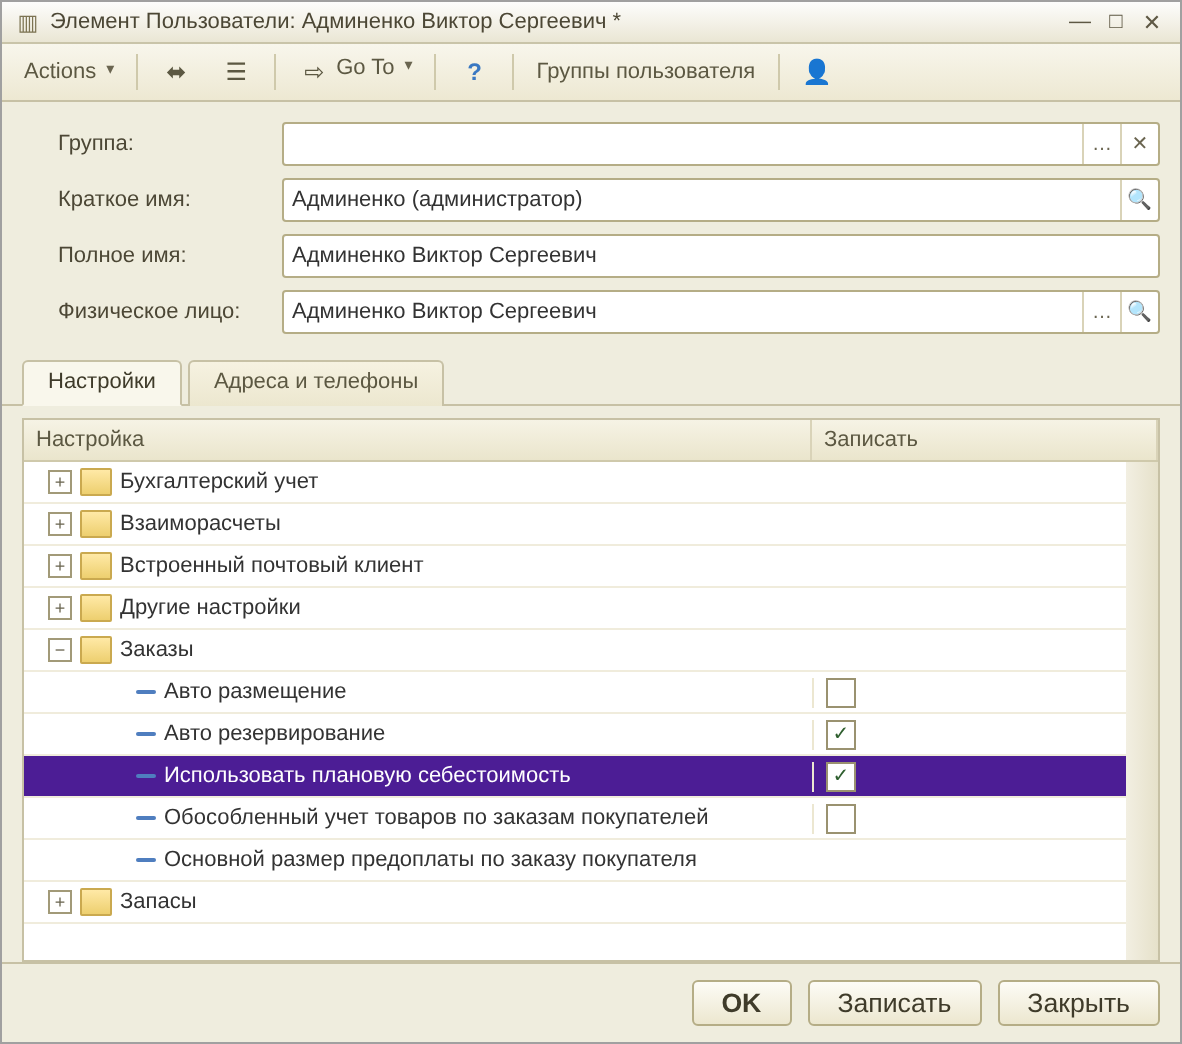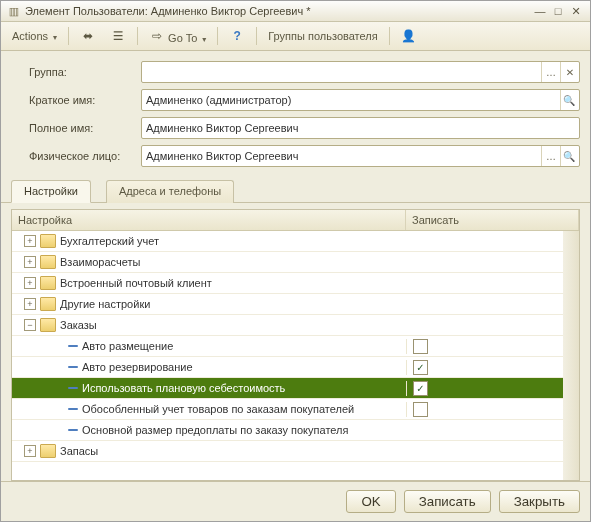--- a/index.html
+++ b/index.html
@@ -4,40 +4,40 @@
 <style>
 html,body{margin:0;padding:0;font-family:Tahoma,Arial,sans-serif;font-size:11px;color:#333;background:#efedde}
 .window{width:591px;height:522px;box-sizing:border-box;background:#efedde;border:1px solid #a0a0a0;display:flex;flex-direction:column}
 .titlebar{display:flex;align-items:center;gap:4px;padding:3px 6px;background:linear-gradient(#fdfdfc,#eae6d4);border-bottom:1px solid #c9c4a9}
 .titlebar .ico{width:14px;height:14px;display:inline-flex;align-items:center;justify-content:center;color:#7c7352;font-size:11px}
 .titlebar .title{flex:1;font-weight:normal;color:#4c4735}
 .titlebar .winbtns{display:flex;gap:2px}
 .titlebar .winbtns span{width:16px;height:14px;display:inline-flex;align-items:center;justify-content:center;color:#5e5844;cursor:pointer}
 .toolbar{display:flex;align-items:center;gap:4px;padding:3px 6px;background:linear-gradient(#f8f6ec,#ede8d2);border-bottom:1px solid #c7c1a5}
 .toolbar .sep{width:1px;height:18px;background:#cfc9ab;margin:0 2px}
-.toolbar .btn{padding:2px 4px;display:inline-flex;align-items:flex-end;gap:3px;color:#5c5842;cursor:pointer;border:1px solid transparent;border-radius:2px}
+.toolbar .btn{padding:2px 4px;display:inline-flex;align-items:flex-start;gap:3px;color:#5c5842;cursor:pointer;border:1px solid transparent;border-radius:2px}
 .toolbar .dd::after{content:"▾";font-size:8px;margin-left:2px;color:#6a6550}
 .toolbar .tico{width:16px;height:16px;display:inline-flex;align-items:center;justify-content:center;font-size:12px}
 .form{padding:10px 10px 6px 28px;display:flex;flex-direction:column;gap:6px}
 .row{display:flex;align-items:center;gap:8px}
 .lbl{width:104px;color:#4c4735}
 .fld{flex:1;display:flex;align-items:center;height:20px;background:#fff;border:1px solid #b5ad86;border-radius:2px}
 .fld span.val{flex:1;padding:0 4px;overflow:hidden;white-space:nowrap;text-overflow:ellipsis}
 .fld .tbtn{width:18px;height:100%;display:inline-flex;align-items:center;justify-content:center;border-left:1px solid #d9d3b8;color:#6a6550;cursor:pointer;font-size:10px}
-.tabs{display:flex;padding:6px 10px 0 10px;gap:16px;border-bottom:1px solid #c7c1a5}
+.tabs{display:flex;padding:6px 10px 0 10px;gap:4px;border-bottom:1px solid #c7c1a5}
 .tab{padding:4px 12px 5px;border:1px solid #c7c1a5;border-bottom:none;background:linear-gradient(#f6f2e1,#ece7cf);margin-right:-1px;cursor:pointer;color:#5c5842;position:relative;top:1px;border-radius:3px 3px 0 0}
 .tab.active{background:#f9f7ec;border-bottom:1px solid #f9f7ec;color:#3f3b2a}
 .grid{margin:6px 10px 0;border:1px solid #c7c1a5;background:#fff;flex:1;display:flex;flex-direction:column;min-height:0}
 .ghdr{display:flex;background:linear-gradient(#f6f3e5,#eae5cc);border-bottom:1px solid #cfc9ab}
 .gh{padding:4px 6px;color:#5c5842;border-right:1px solid #d9d3b8}
 .gh.c1{flex:1}
 .gh.c2{width:160px}
 .gbody{flex:1;overflow:auto}
 .gr{display:flex;align-items:center;border-bottom:1px solid #f0ecdc;height:20px}
-.gr.sel{background:#4d7c0f;color:#fff}
+.gr.sel{background:#4c1d95;color:#fff}
 .gc1{flex:1;display:flex;align-items:center;gap:4px;padding:0 4px;overflow:hidden;white-space:nowrap}
 .gc2{width:160px;padding:0 6px;display:flex;align-items:center;border-left:1px solid #ece7d1}
 .pad{display:inline-block}
 .exp{width:10px;height:10px;border:1px solid #a29a78;display:inline-flex;align-items:center;justify-content:center;font-size:9px;line-height:1;color:#6a6550;background:#fff;cursor:pointer}
 .fold{width:14px;height:12px;background:linear-gradient(#ffe9a6,#edcf6f);border:1px solid #caa94f;border-radius:1px;display:inline-block}
 .leaf{width:10px;height:2px;background:#4f7ebf;display:inline-block;border-radius:1px}
 .chk{width:13px;height:13px;border:1px solid #9a9270;background:#fff;display:inline-flex;align-items:center;justify-content:center;font-size:10px;color:#2f5f2f}
 .scroll-v{position:absolute;right:0;top:0;bottom:0;width:16px;background:linear-gradient(90deg,#f2efe2,#e6e1ca)}
 .footer{display:flex;justify-content:flex-end;gap:8px;padding:8px 10px;border-top:1px solid #c7c1a5;background:#efedde}
 .fb{padding:3px 14px;background:linear-gradient(#fdfcf6,#ece7cf);border:1px solid #b5ad86;border-radius:3px;cursor:pointer;color:#3f3b2a}
@@ -237,17 +237,17 @@
               <span>Запасы</span>
             </div>
             <div class="gc2"></div>
           </div>
         </div>
     <div class="scroll-v"></div>
   </div>
  </div>
 
  <div class="footer">
-  <button class="fb" style="font-weight:normal">OK</button>
+  <button class="fb" style="font-weight:bold">OK</button>
   <button class="fb">Записать</button>
   <button class="fb">Закрыть</button>
  </div>
 </div>
 
 </body></html>

